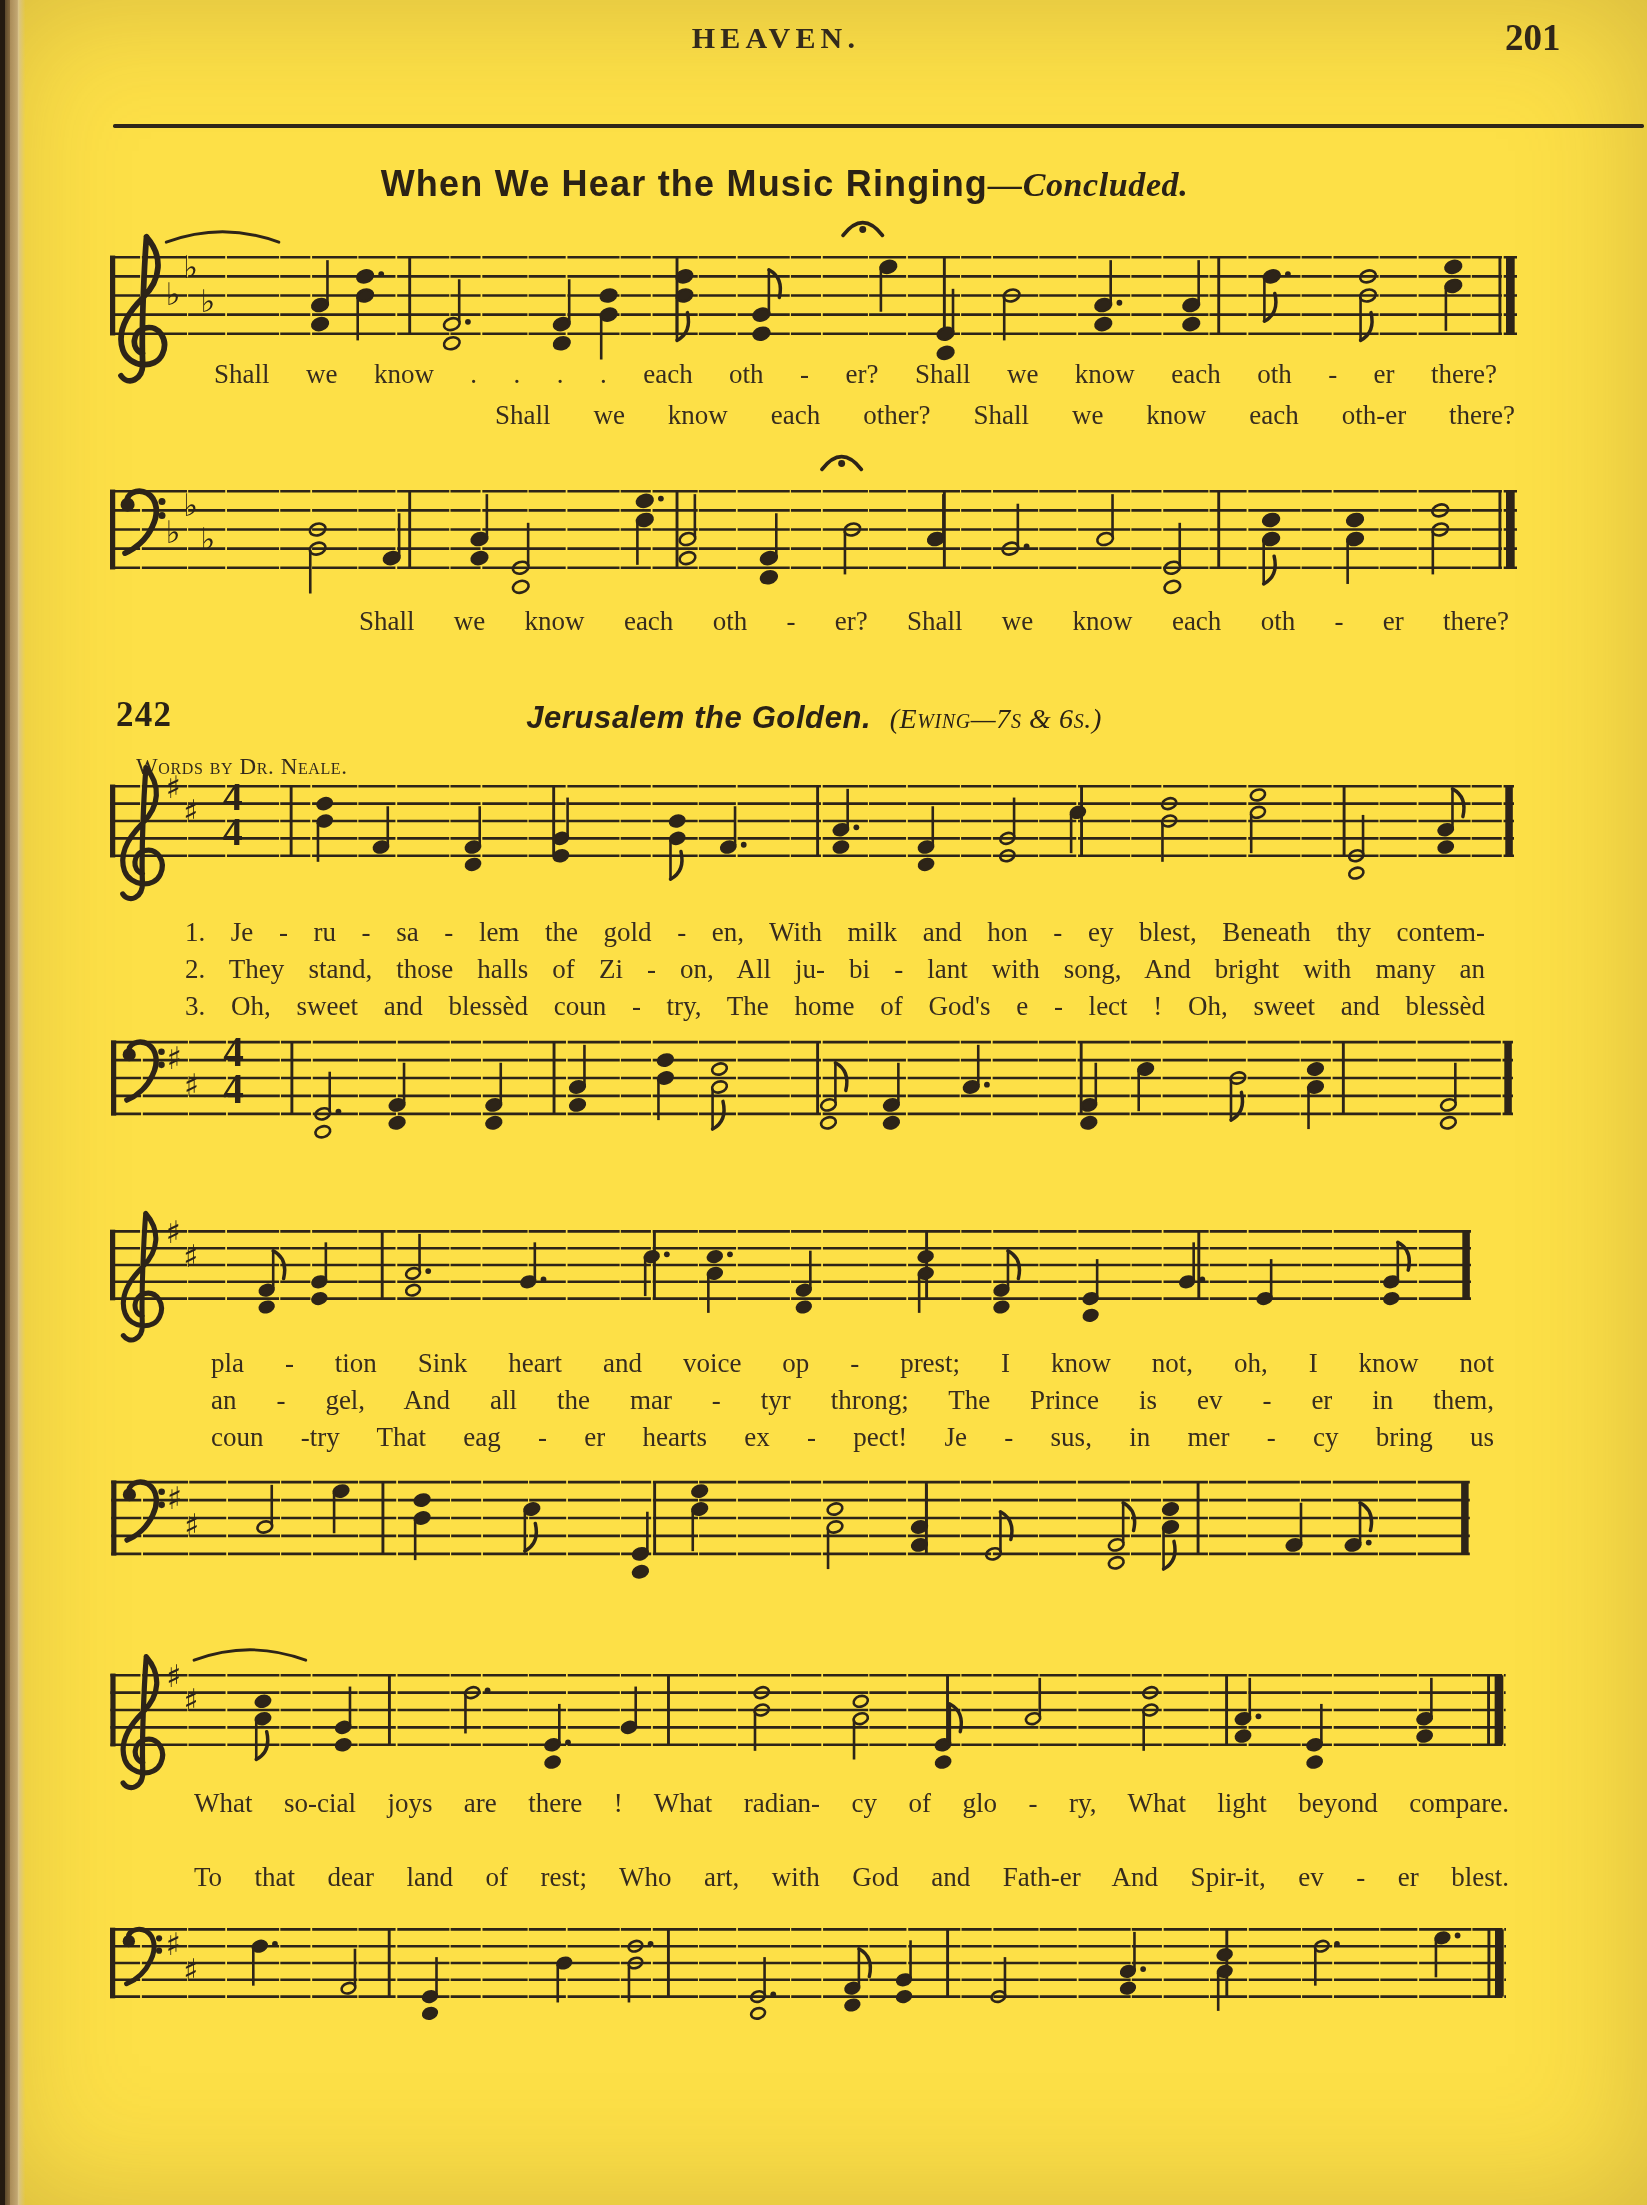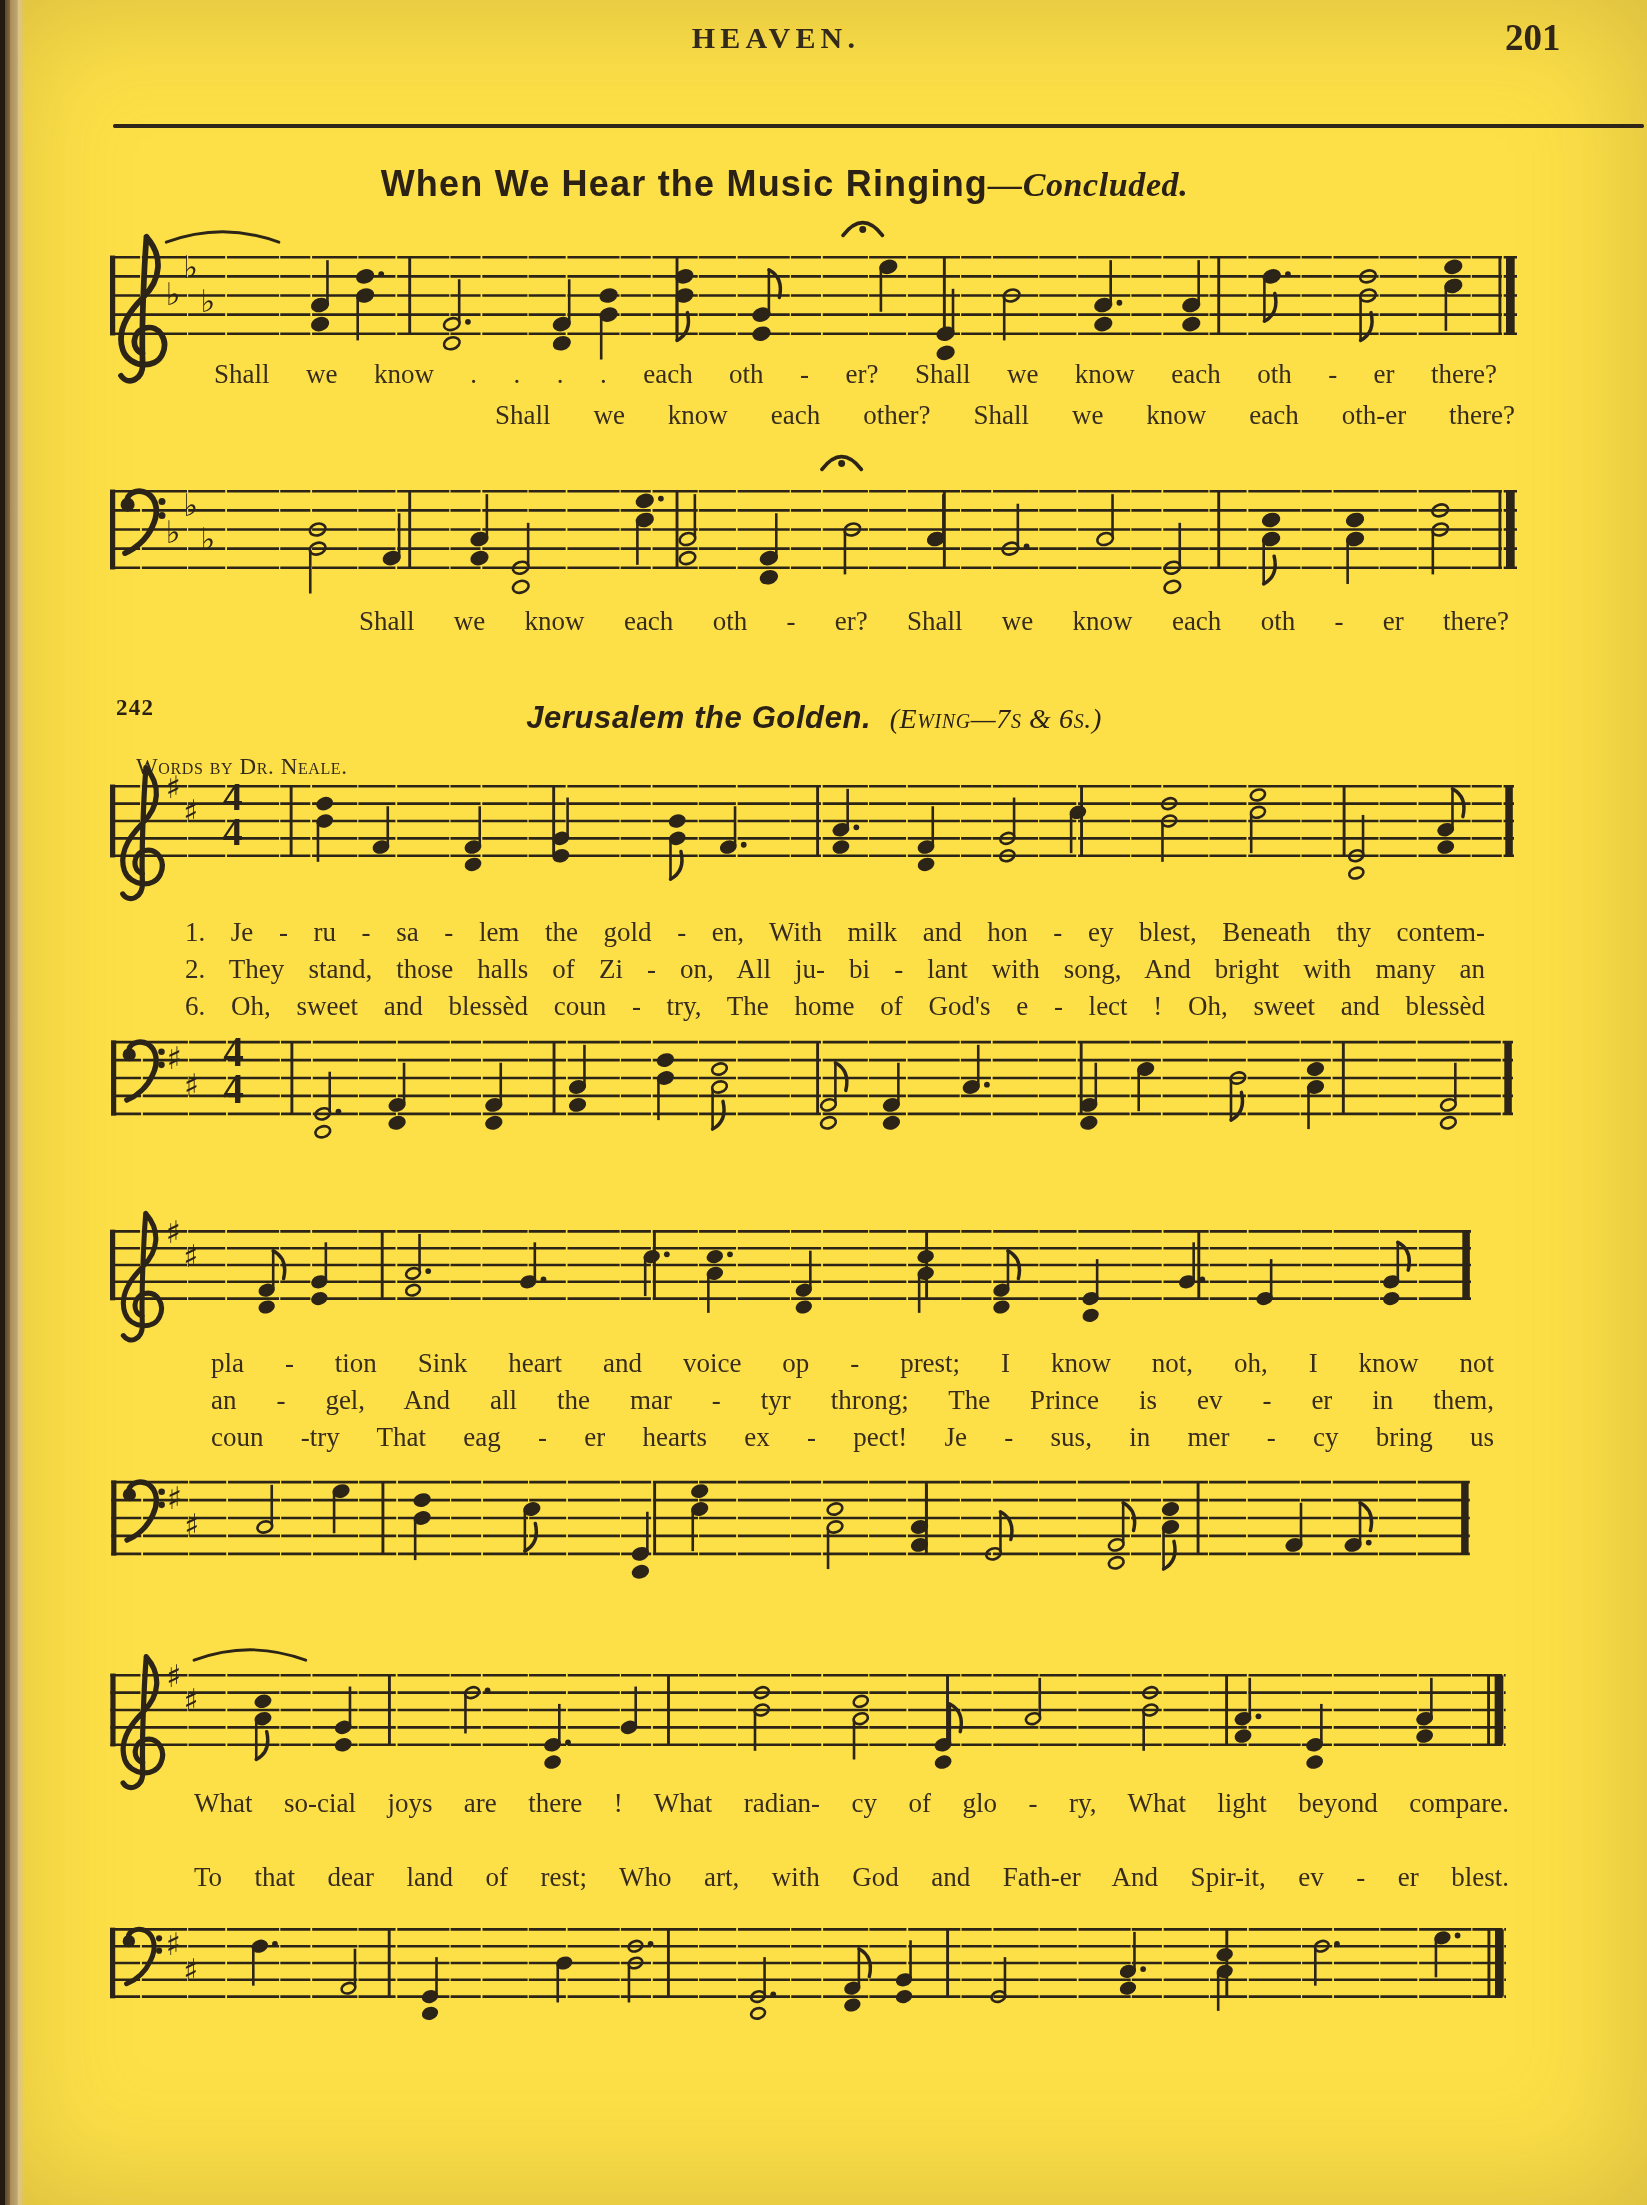--- a/index.html
+++ b/index.html
@@ -39,21 +39,21 @@
   .title1 .concl{
     font-family:"Liberation Serif", serif;
     font-weight:bold;font-style:italic;font-size:34px;letter-spacing:0.6px;
   }
   .lyr{
     position:absolute;
     font-size:27px;color:#372c1e;
     text-align:justify;text-align-last:justify;
     word-spacing:3.5px;
   }
-  .hymn-no{font-size:23px;font-weight:bold;color:#2b2215;letter-spacing:1.2px;}
+  .hymn-no{font-size:35px;font-weight:bold;color:#2b2215;letter-spacing:1.2px;}
   .title2{
     font-family:"Liberation Sans", sans-serif;
     font-weight:bold;font-size:31px;letter-spacing:0.6px;color:#2b2215;font-style:italic;
   }
   .title2 .tune{
     font-family:"Liberation Serif", serif;
     font-weight:normal;font-size:28px;font-variant:small-caps;letter-spacing:0.6px;
   }
   .attrib{font-size:23px;font-variant:small-caps;color:#332a1c;letter-spacing:0.6px;}
   .staff{position:absolute;pointer-events:none;}
@@ -80,21 +80,21 @@
   <div class="lyr" style="left:359px;top:606px;width:1150px;">Shall we know each oth - er? Shall we know each oth - er there?</div>
 
   <div class="t hymn-no" style="left:116px;top:695px;">242</div>
   <div class="center-wrap" style="left:174px;top:700px;width:1280px;">
     <span class="title2"><span>Jerusalem the Golden.</span>&nbsp;&nbsp;<span class="tune">(Ewing—7s &amp; 6s.)</span></span>
   </div>
   <div class="t attrib" style="left:136px;top:754px;">Words by Dr. Neale.</div>
 
   <div class="lyr" style="left:185px;top:917px;width:1300px;">1. Je - ru - sa - lem the gold - en, With milk and hon - ey blest, Beneath thy contem-</div>
   <div class="lyr" style="left:185px;top:954px;width:1300px;">2. They stand, those halls of Zi - on, All ju- bi - lant with song, And bright with many an</div>
-  <div class="lyr" style="left:185px;top:991px;width:1300px;">6. Oh, sweet and blessèd coun - try, The home of God's e - lect ! Oh, sweet and blessèd</div>
+  <div class="lyr" style="left:185px;top:991px;width:1300px;">3. Oh, sweet and blessèd coun - try, The home of God's e - lect ! Oh, sweet and blessèd</div>
 
   <div class="lyr" style="left:211px;top:1348px;width:1283px;">pla - tion Sink heart and voice op - prest; I know not, oh, I know not</div>
   <div class="lyr" style="left:211px;top:1385px;width:1283px;">an - gel, And all the mar - tyr throng; The Prince is ev - er in them,</div>
   <div class="lyr" style="left:211px;top:1422px;width:1283px;">coun -try That eag - er hearts ex - pect! Je - sus, in mer - cy bring us</div>
 
   <div class="lyr" style="left:194px;top:1788px;width:1315px;">What so-cial joys are there ! What radian- cy of glo - ry, What light beyond compare.</div>
   <div class="lyr" style="left:194px;top:1862px;width:1315px;">To that dear land of rest; Who art, with God and Fath-er And Spir-it, ev - er blest.</div>
 <svg width="1407" height="227" viewBox="0 0 2430 392" class="staff" style="left:110px;top:182px">
       <path d="M0 130 H2430" stroke="#2d2418" stroke-width="4.5" fill="none" stroke-dasharray="52 3 78 2 64 3 90 2"></path>
       <path d="M0 163 H2430" stroke="#2d2418" stroke-width="4.5" fill="none" stroke-dasharray="52 3 78 2 64 3 90 2"></path>

